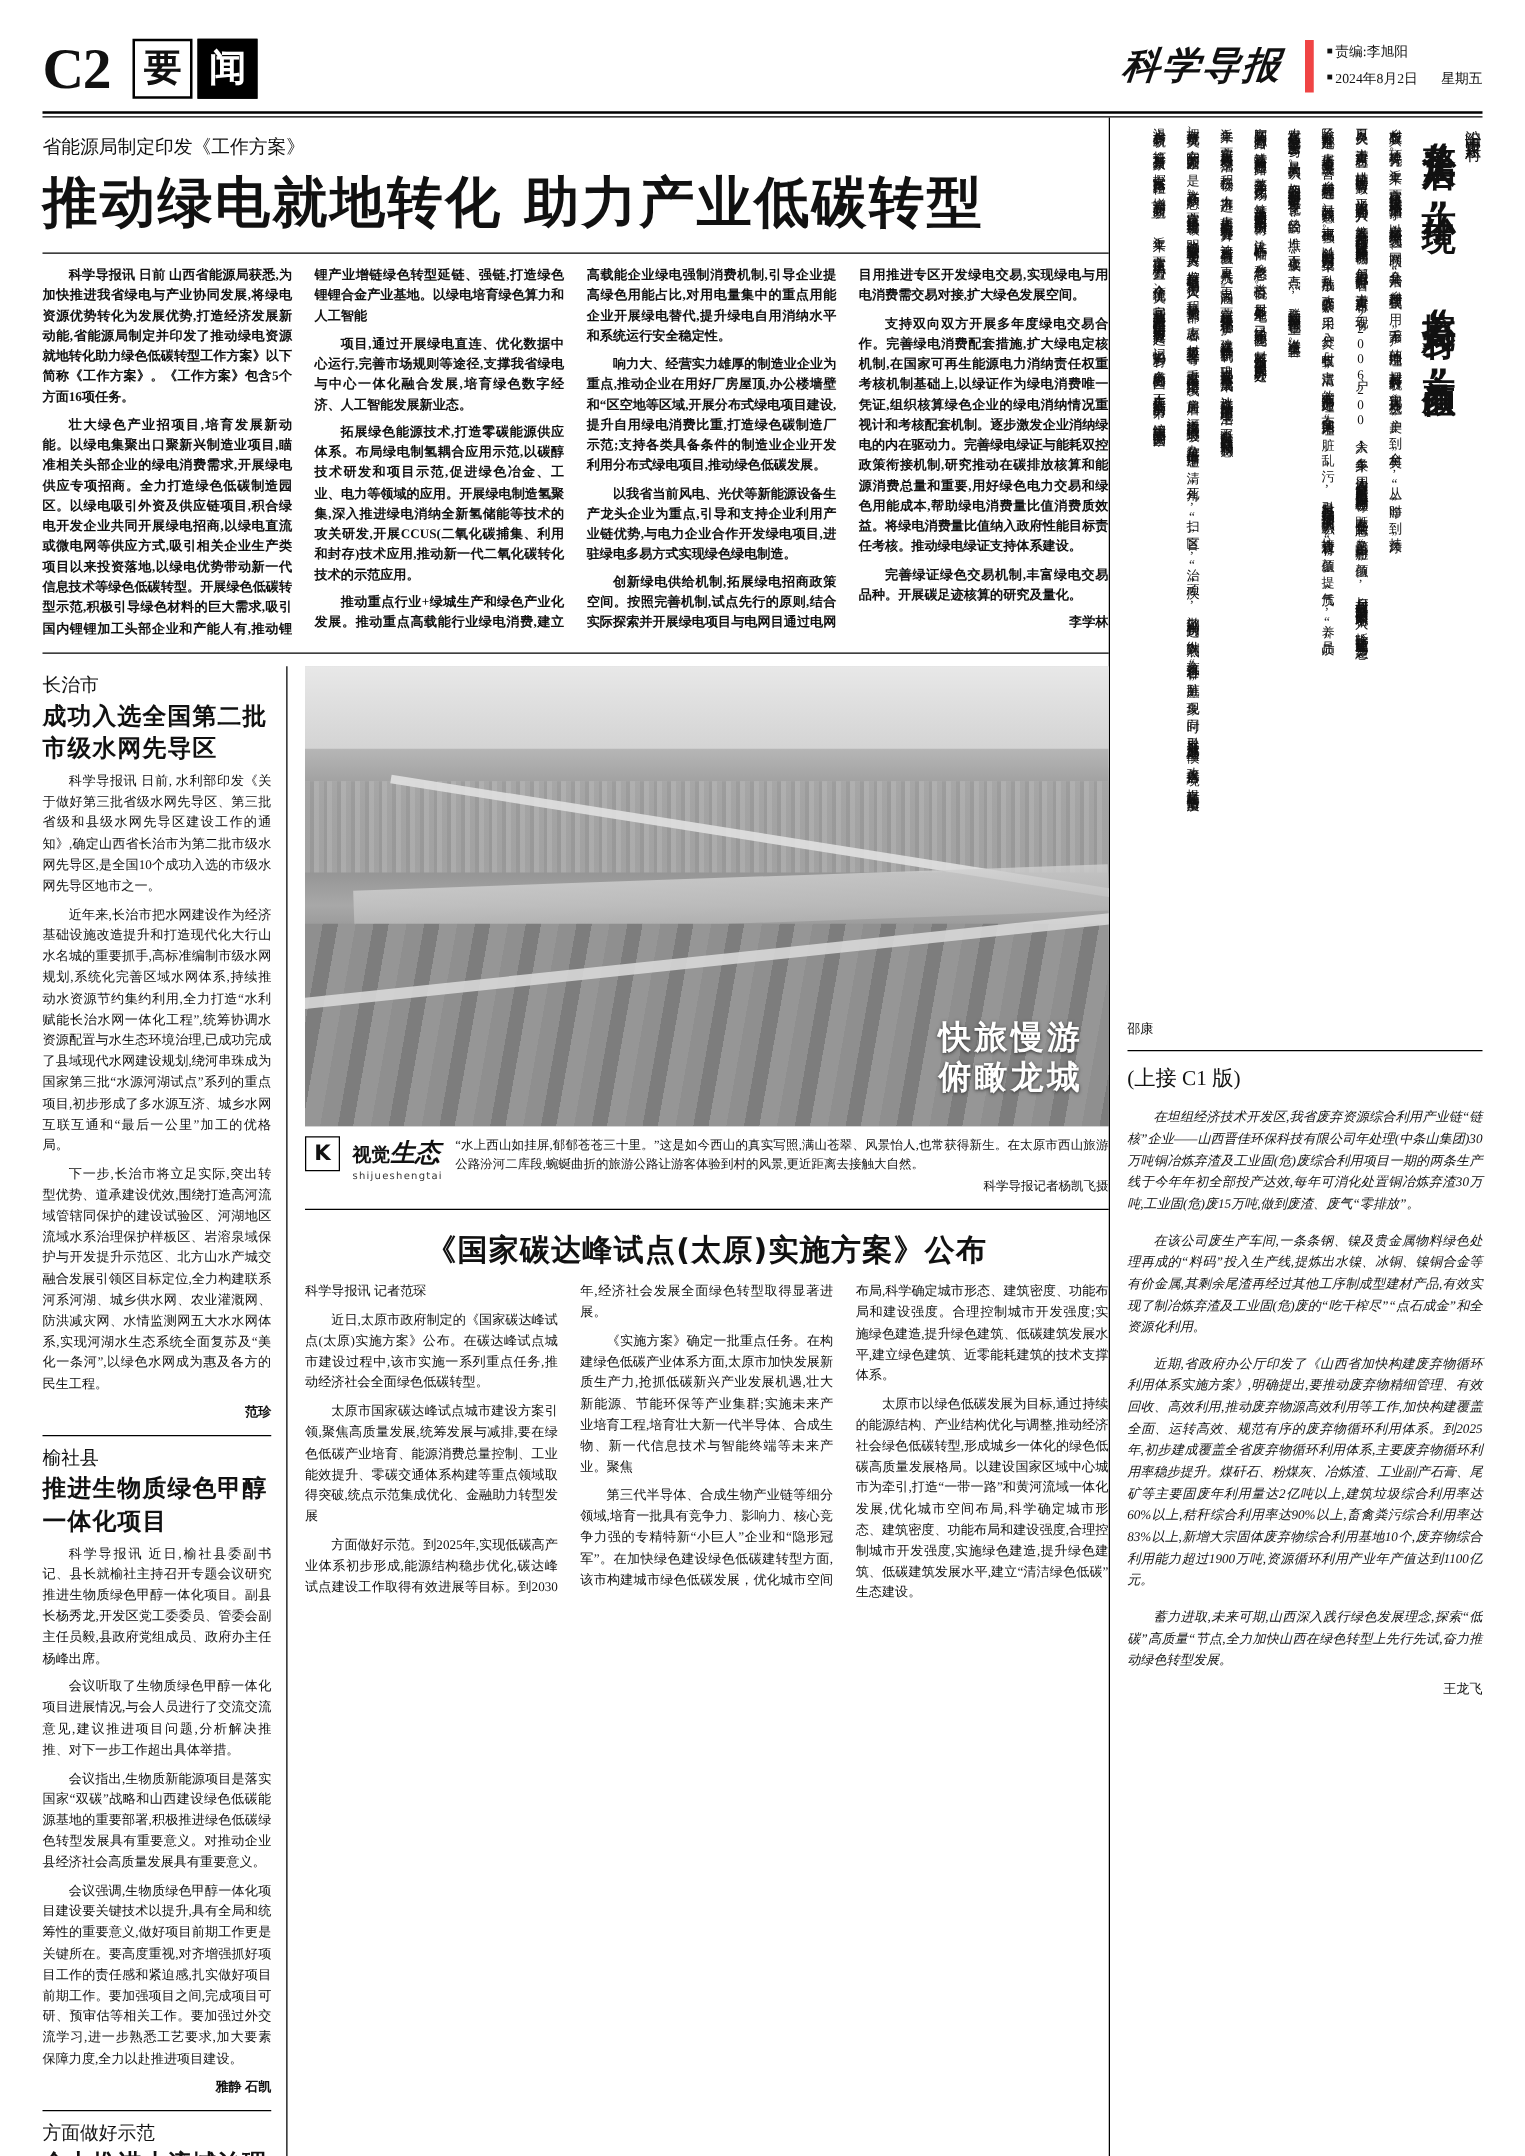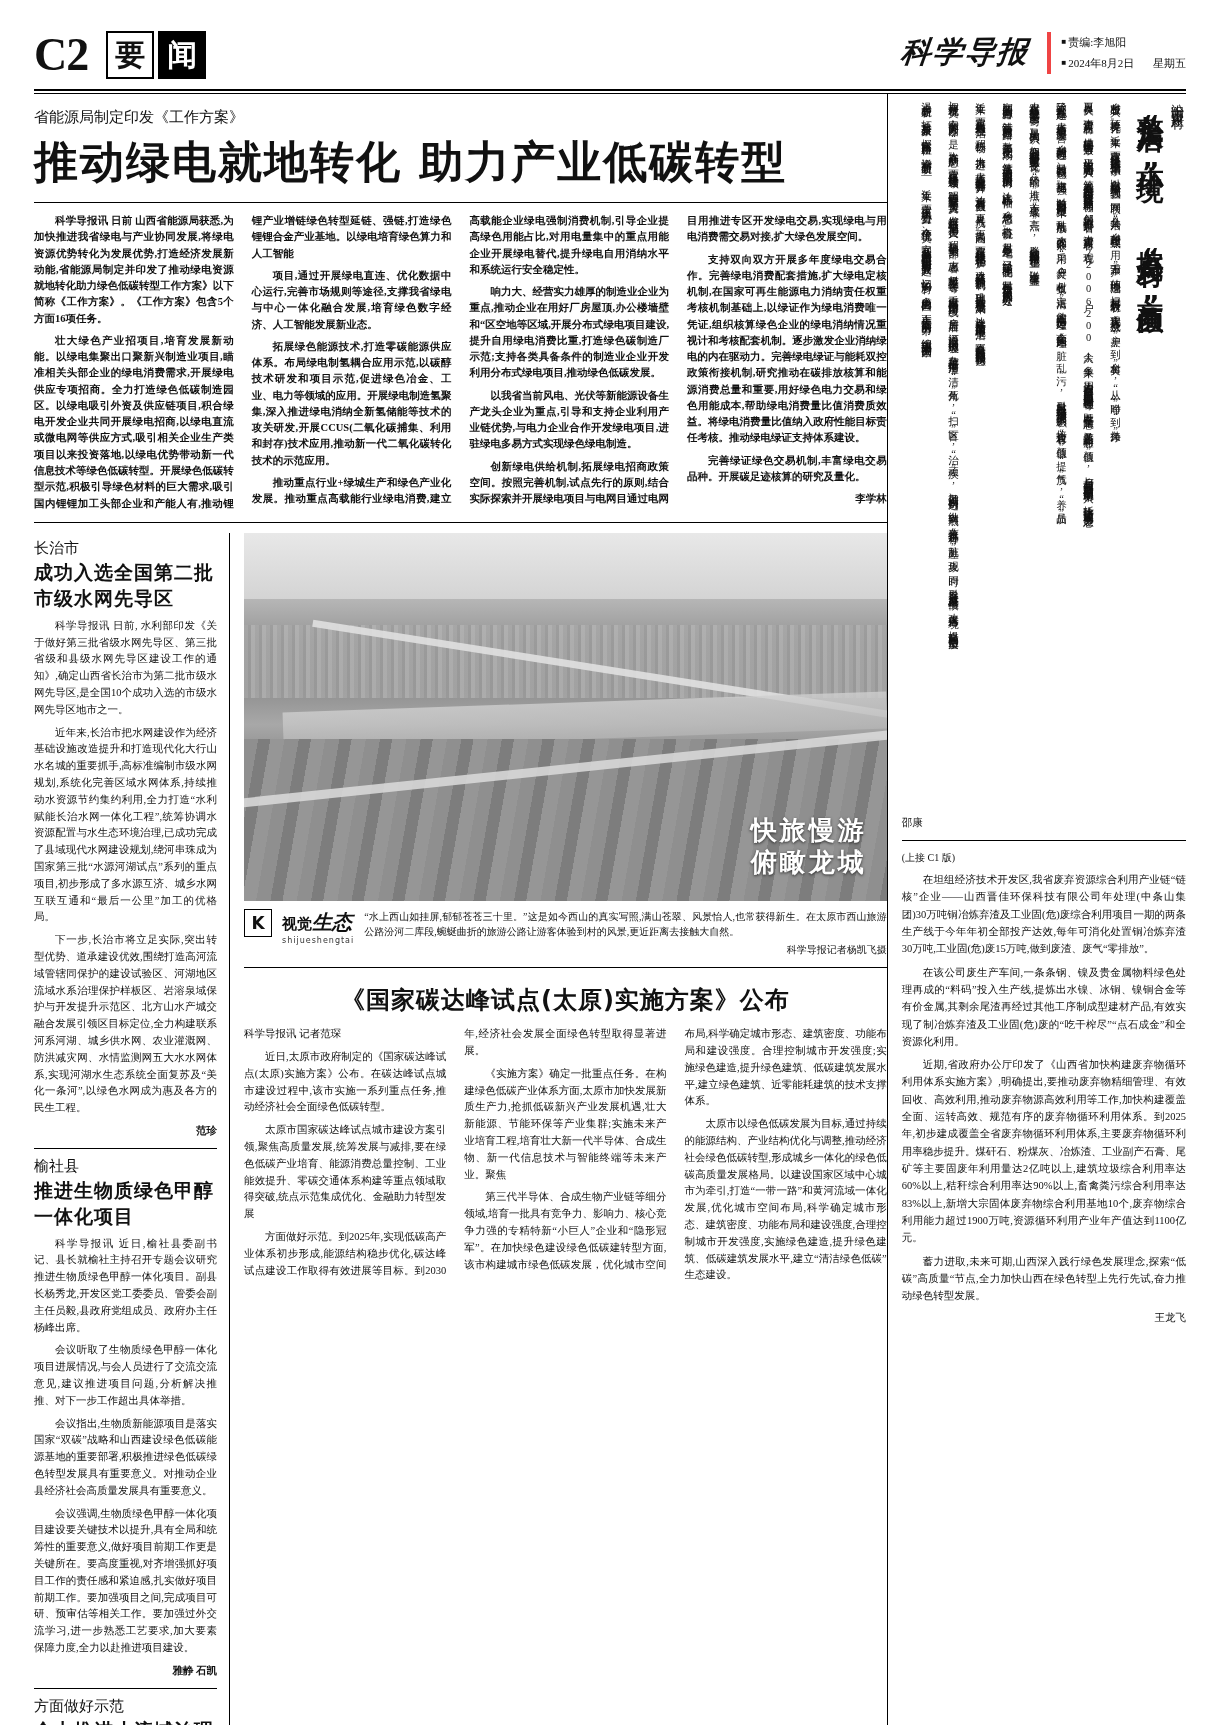--- a/index.html
+++ b/index.html
@@ -18,21 +18,21 @@
   .sectionbox{display:flex;}
   .sectionbox span{
     display:inline-block;width:44px;height:44px;line-height:44px;text-align:center;
     font-size:30px;font-weight:bold;border:2px solid #000;margin-left:4px;
     font-family:"DejaVu Sans","Liberation Sans",sans-serif;
   }
   .sectionbox span.inv{background:#000;color:#fff;}
   .mast-right{display:flex;align-items:flex-start;gap:18px;padding-top:4px;}
   .paper-title{font-size:30px;font-weight:bold;letter-spacing:2px;font-style:italic;
     font-family:"DejaVu Serif",serif;transform:skewX(-6deg);}
-  .mast-meta{font-size:11px;line-height:1.9;border-left:4px solid #ef4444;padding-left:10px;}
+  .mast-meta{font-size:11px;line-height:1.9;border-left:7px solid #ef4444;padding-left:10px;}
   .mast-meta div{white-space:nowrap;}
   .mast-meta .sq:before{content:"■ ";font-size:8px;vertical-align:2px;}
   .rule-top{border-bottom:2px solid #000;margin:2px 34px 0 34px;}
   .rule-thin{border-bottom:1px solid #000;margin:2px 34px 0 34px;}
 
   
   .content{display:flex;padding:0 34px;box-sizing:border-box;gap:0;}
   .col-main{width:855px;}
   .col-right{width:300px;padding-left:14px;border-left:1px solid #000;box-sizing:border-box;}
 
@@ -97,23 +97,23 @@
   .carbon h2{font-size:24px;font-weight:bold;text-align:center;margin:6px 0 10px 0;letter-spacing:1px;
     font-family:"DejaVu Sans","Liberation Sans",sans-serif;}
   .cols3{column-count:3;column-gap:18px;font-size:10.5px;line-height:1.6;text-align:justify;}
   .cols3 p{margin:0 0 6px 0;text-indent:2em;}
   .v-headline{font-size:27px;font-weight:bold;letter-spacing:4px;
     font-family:"DejaVu Sans","Liberation Sans",sans-serif;}
   .v-kicker{font-size:13px;letter-spacing:2px;font-family:"DejaVu Sans","Liberation Sans",sans-serif;}
   .v-wrap{display:flex;flex-direction:row-reverse;gap:6px;height:720px;overflow:hidden;}
   .v-col{writing-mode:vertical-rl;text-orientation:upright;height:100%;font-size:10.5px;line-height:2;
     letter-spacing:1px;}
-  .cont-note{font-size:10px;margin:10px 0 6px 0;}
+  .cont-note{font-size:17px;margin:10px 0 6px 0;}
   .cont-body{font-size:10.5px;line-height:1.65;text-align:justify;}
-  .cont-body p{margin:0 0 6px 0;text-indent:2em;}
+  .cont-body p{margin:12px 0 6px 0;text-indent:2em;font-style:italic;}
   .right-sep{border-top:1px solid #000;margin:10px 0 8px 0;}
   .sig{text-align:right;font-size:10.5px;margin-top:4px;}
 </style>
 </head>
 <body>
 
 <div class="page">
 
   <div class="masthead">
     <div class="mast-left">

